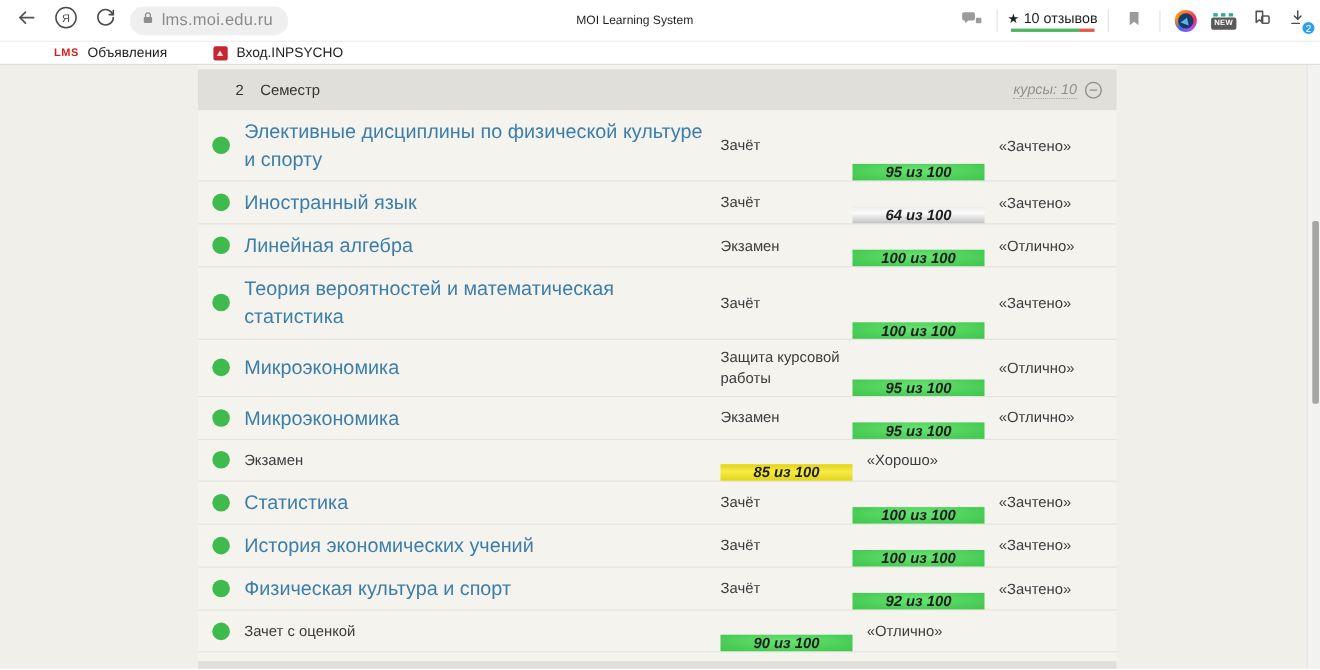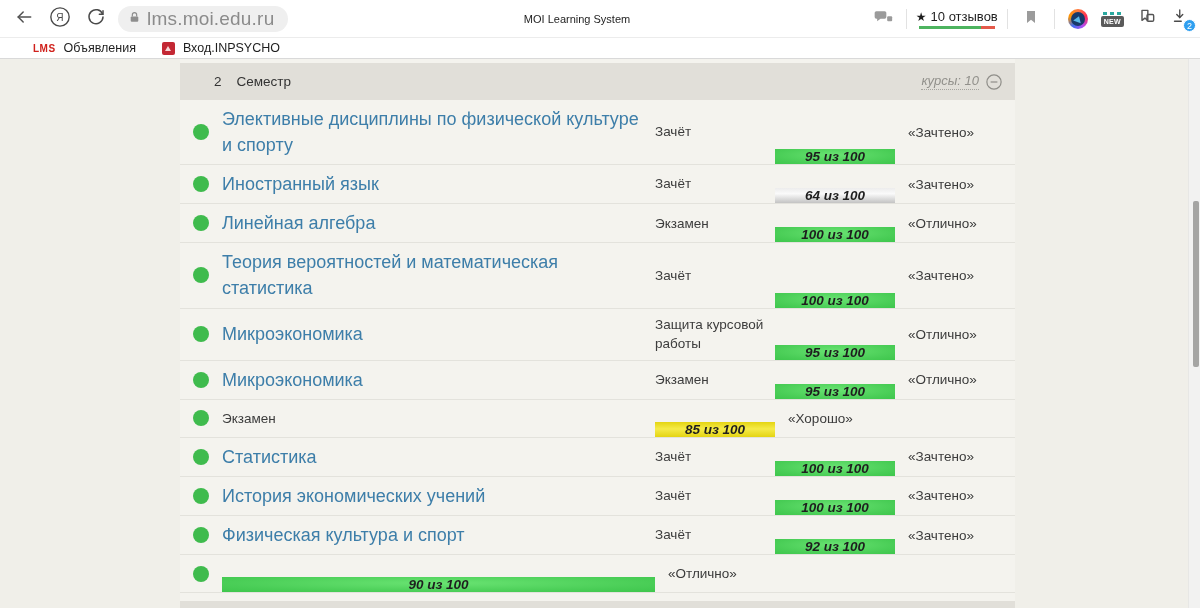--- a/index.html
+++ b/index.html
@@ -6,21 +6,21 @@
   html,body { width:1200px; height:609px; overflow:hidden; background:#fff;
               font-family:"Liberation Sans","DejaVu Sans",sans-serif; }
 
   
   .toolbar { position:relative; height:38px; background:#fff; display:flex; align-items:center;
              border-bottom:1px solid #ececec; }
   .tb-btn { display:flex; align-items:center; justify-content:center; width:28px; height:28px;
             cursor:pointer; flex:0 0 auto; }
   .addr { display:flex; align-items:center; gap:6px; background:#efefef; border-radius:14px;
           height:26px; padding:0 14px 0 10px; margin-left:8px; }
-  .addr-url { font-size:19px; color:#8b8b8b; letter-spacing:.2px; }
+  .addr-url { font-size:15px; color:#8b8b8b; letter-spacing:.2px; }
   .page-title { position:absolute; left:50%; transform:translateX(-50%) translateX(-23px);
                 font-size:11px; color:#1e1e1e; white-space:nowrap; }
   .tb-right { position:absolute; right:6px; top:0; height:38px; display:flex; align-items:center; gap:9px; }
   .vsep { width:1px; height:20px; background:#e2e2e2; }
   .rating { display:flex; flex-direction:column; align-items:center; cursor:pointer; }
   .rating-line { display:flex; align-items:center; gap:4px; font-size:13px; color:#1e1e1e; }
   .rating-star { font-size:12px; color:#1e1e1e; }
   .rating-bar { display:flex; height:3px; width:76px; margin-top:2px; }
   .rating-bar .g { width:62px; background:#4db45f; }
   .rating-bar .r { width:14px; background:#e4594a; }
@@ -37,21 +37,21 @@
   .new-plate { background:#5a5a5a; color:#fff; font-size:7px; font-weight:bold;
                padding:2px 3px; border-radius:2px; letter-spacing:.3px; }
   .dl-wrap { position:relative; width:24px; height:26px; cursor:pointer; }
   .dl-badge { position:absolute; right:-2px; bottom:0; width:13px; height:13px; border-radius:50%;
               background:#2f9ff0; color:#fff; font-size:9px; display:flex; align-items:center;
               justify-content:center; border:1px solid #fff; }
 
   
   .bookmarks { height:21px; background:#fff; display:flex; align-items:center; gap:26px;
                padding-left:33px; border-bottom:1px solid #d9d9d9; }
-  .bm { display:flex; align-items:center; gap:8px; cursor:pointer; }
+  .bm { display:flex; align-items:center; gap:8px; cursor:pointer;margin-left:16px; }
   .bm-label { font-size:12.5px; color:#1e1e1e; }
   .lms-logo { color:#d0211c; font-weight:bold; font-size:10px; letter-spacing:.5px; }
   .red-sq { width:13px; height:13px; background:#c32834; border-radius:2px; display:flex;
             align-items:center; justify-content:center; }
   .red-sq i { width:0; height:0; border-left:3.5px solid transparent; border-right:3.5px solid transparent;
               border-bottom:5px solid #f6d7d7; }
 
   
   .content { position:relative; height:549px; background:#f0efe9; overflow:hidden; }
   .grades { position:absolute; left:180px; top:0; width:835px; background:#f4f3ee; padding-top:4px; }
@@ -374,20 +374,23 @@
     <div class="cell badge-cell">
             <span class="badge green">92 из 100</span>
           </div>
     <div class="cell grade">«Зачтено»</div>
   </div>
 
   <div class="row">
     <div class="cell dot-cell">
             <span class="dot"></span>
           </div>
+    <div class="cell">
+            <span class="type">Зачет с оценкой</span>
+          </div>
     <div class="cell badge-cell">
             <span class="badge green">90 из 100</span>
           </div>
     <div class="cell grade">«Отлично»</div>
   </div>
 </div>
 
     <div class="band footer-band">
       <span class="num">3</span>
       <span>Семестр</span>

